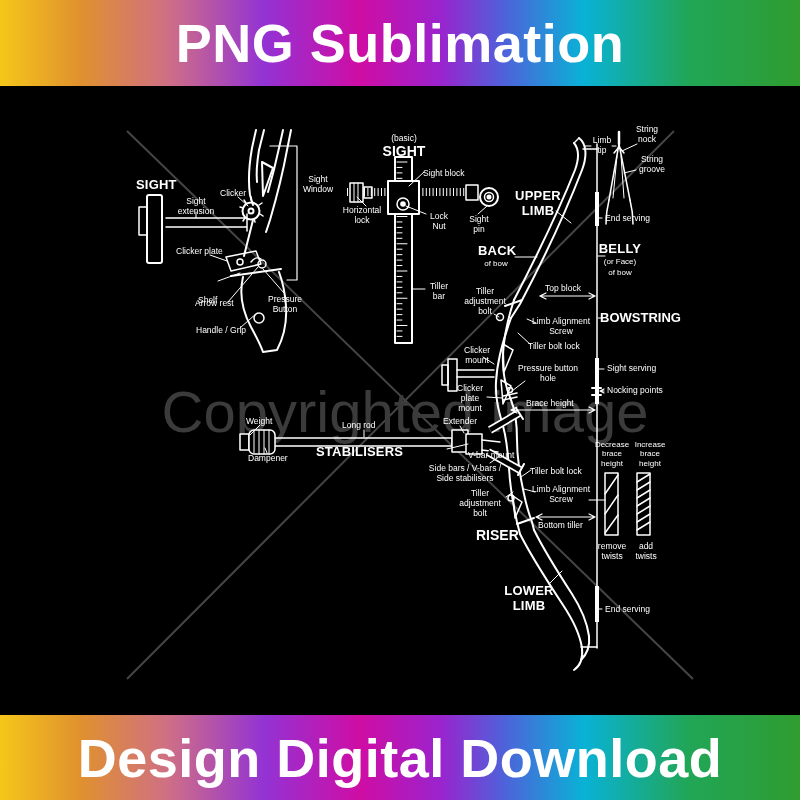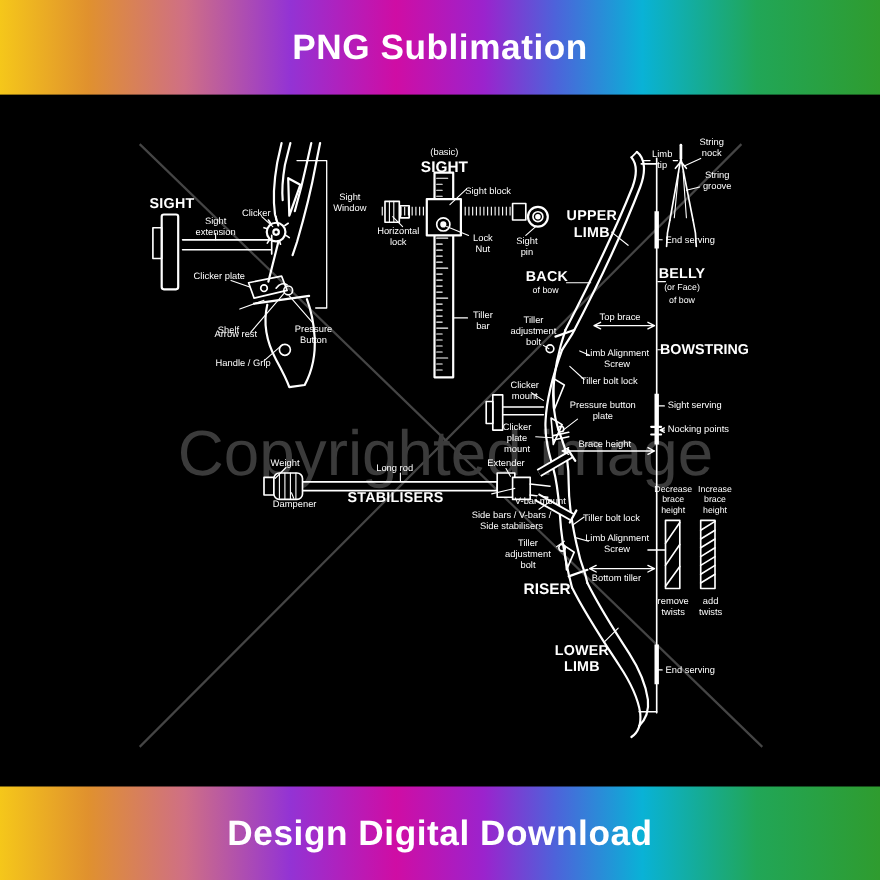--- a/index.html
+++ b/index.html
@@ -3,21 +3,21 @@
 <meta charset="utf-8">
 <style>
   html,body{margin:0;padding:0;background:#000;}
   .canvas{position:relative;width:800px;height:800px;background:#000;overflow:hidden;
           font-family:"Liberation Sans",sans-serif;}
   .banner{position:absolute;left:0;width:800px;display:flex;align-items:center;justify-content:center;
     background:linear-gradient(90deg,#f5c71a 0%,#e0912e 10%,#cf6f85 21%,#9333d4 33%,#cf0da4 45%,
                #9b23cd 55%,#4e62da 63%,#09b2d6 73%,#21a657 86%,#2f9c2f 100%);}
   .banner-top{top:0;height:86px;}
   .banner-bottom{top:715px;height:85px;}
-  .banner-text{color:#fff;font-weight:bold;font-size:32px;letter-spacing:.5px;}
+  .banner-text{color:#fff;font-weight:bold;font-size:54px;letter-spacing:.5px;}
   #art{position:absolute;left:0;top:0;}
   .lbl{position:absolute;color:#fff;font-size:8.5px;line-height:1.18;white-space:nowrap;}
   .wrap{white-space:normal;text-align:center;}
   .h1{font-weight:bold;font-size:13px;letter-spacing:.2px;}
   .h2{font-weight:bold;font-size:12px;}
   .sub{font-size:8px;font-weight:normal;letter-spacing:0;}
 </style>
 </head>
 <body>
 
@@ -257,27 +257,27 @@
   <div class="lbl" style="left:605px;top:213px;">End serving</div>
   <div class="lbl wrap" style="left:478px;top:243px;width:36px;">
     <span class="h1">BACK</span><br>
     <span class="sub">of bow</span>
   </div>
   <div class="lbl wrap" style="left:598px;top:241px;width:44px;">
     <span class="h1">BELLY</span><br>
     <span class="sub">(or Face)</span><br>
     <span class="sub">of bow</span>
   </div>
-  <div class="lbl" style="left:545px;top:283px;">Top brace</div>
+  <div class="lbl" style="left:545px;top:283px;">Top block</div>
   <div class="lbl h2" style="left:600px;top:310px;font-size:13px;">BOWSTRING</div>
   <div class="lbl wrap" style="left:460px;top:286px;width:50px;">Tiller adjustment bolt</div>
   <div class="lbl wrap" style="left:524px;top:316px;width:74px;">Limb Alignment Screw</div>
   <div class="lbl" style="left:528px;top:341px;">Tiller bolt lock</div>
   <div class="lbl wrap" style="left:458px;top:345px;width:38px;">Clicker mount</div>
-  <div class="lbl wrap" style="left:516px;top:363px;width:64px;">Pressure button plate</div>
+  <div class="lbl wrap" style="left:516px;top:363px;width:64px;">Pressure button hole</div>
   <div class="lbl wrap" style="left:452px;top:383px;width:36px;">Clicker plate mount</div>
   <div class="lbl" style="left:607px;top:363px;">Sight serving</div>
   <div class="lbl" style="left:607px;top:385px;">Nocking points</div>
   <div class="lbl" style="left:526px;top:398px;">Brace height</div>
   <div class="lbl" style="left:246px;top:416px;">Weight</div>
   <div class="lbl" style="left:342px;top:420px;">Long rod</div>
   <div class="lbl h1" style="left:316px;top:444px;">STABILISERS</div>
   <div class="lbl" style="left:248px;top:453px;">Dampener</div>
   <div class="lbl" style="left:443px;top:416px;">Extender</div>
   <div class="lbl" style="left:420px;top:450px;margin-left:48px;">V-bar mount</div>

